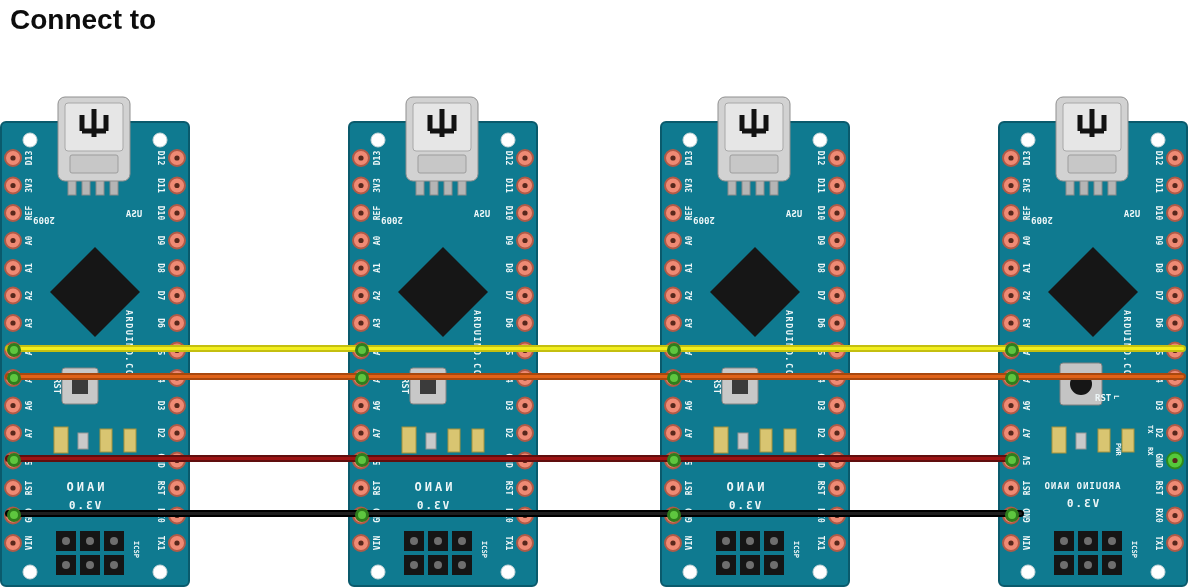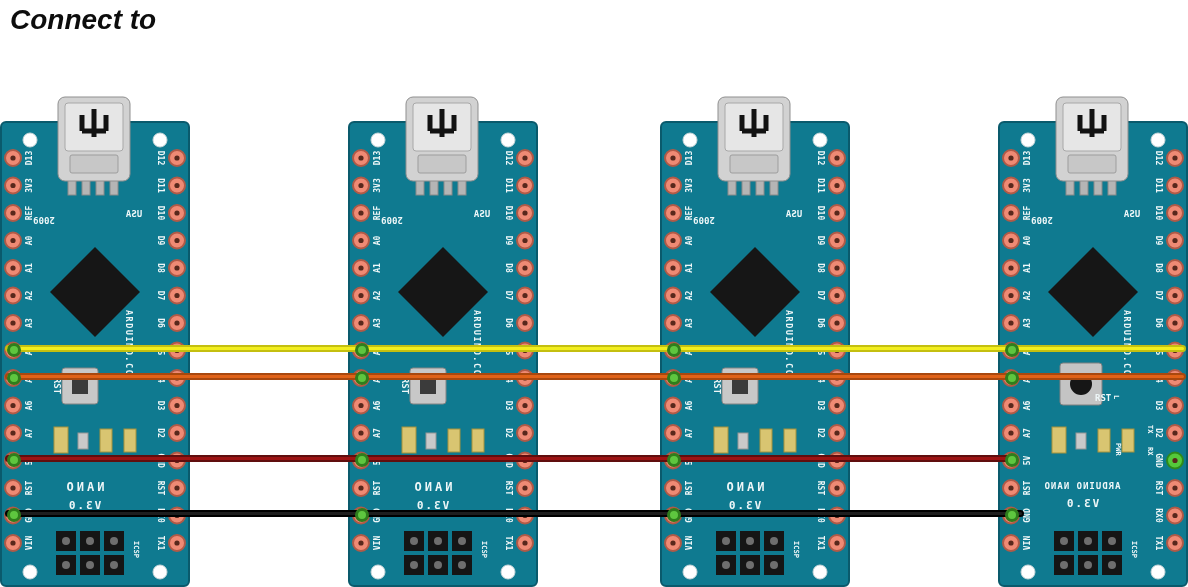--- a/index.html
+++ b/index.html
@@ -1,21 +1,21 @@
 <!DOCTYPE html>
 <html><head>
 <meta charset="utf-8">
 <style>
   * { margin:0; padding:0; box-sizing:border-box; }
   body { font-family:"Liberation Sans", sans-serif; background:#fff; }
   .canvas { position:relative; width:1188px; height:587px; background:#fff; overflow:hidden; }
   .layer { position:absolute; inset:0; }
   .boards-layer { z-index:1; }
   .wires-layer { z-index:5; pointer-events:none; }
-  .headings-layer { z-index:10; pointer-events:none;font-style:italic; }
+  .headings-layer { z-index:10; pointer-events:none; }
 
   .heading { position:absolute; font-weight:bold; color:#0d0d0d; font-size:28px; line-height:1.3; }
   .heading-connect { left:10px; top:2px; }
   .heading-power { left:508px; top:26px; }
 
   .board { position:absolute; top:95px; width:190px; height:492px; }
 
   .pcb { fill:#0f7a90; stroke:#0a5a6c; stroke-width:2; }
   .hole { fill:#ffffff; stroke:#c9d6d9; stroke-width:1; }
 

